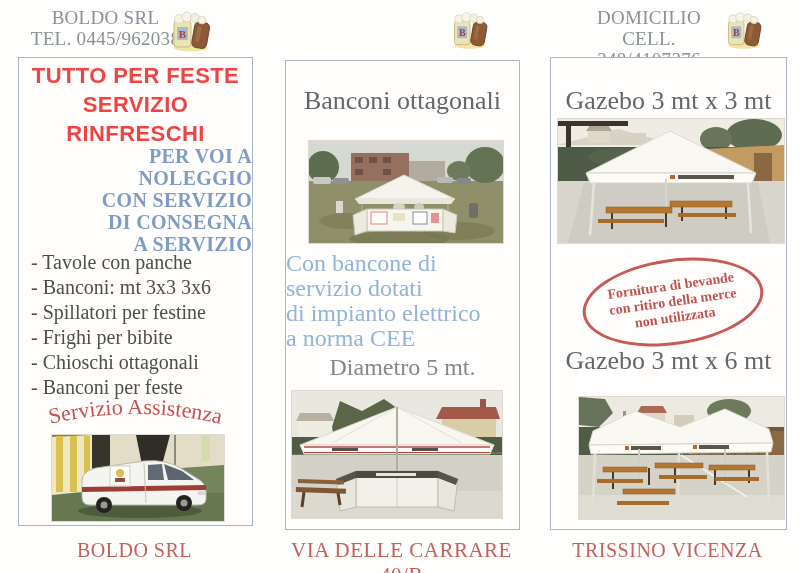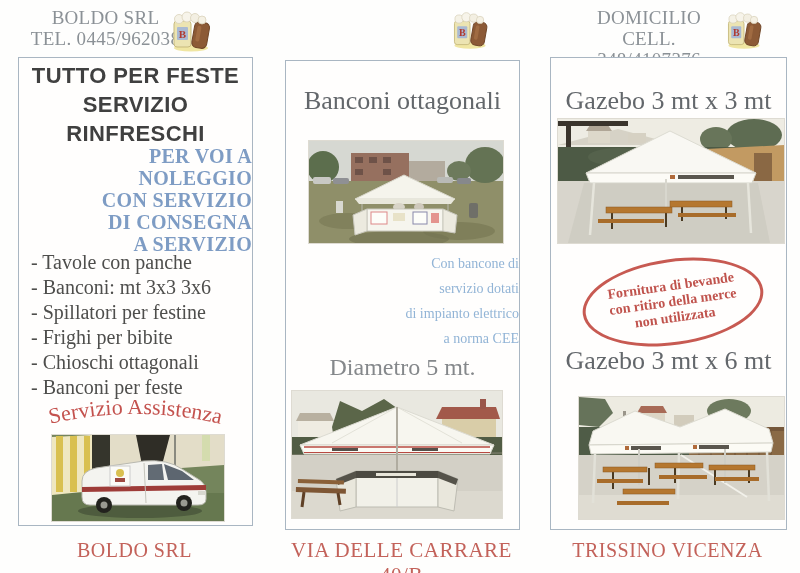--- a/index.html
+++ b/index.html
@@ -3,27 +3,27 @@
 <meta charset="utf-8">
 <style>
   html,body{margin:0;padding:0;background:#ffffff;}
   .page{position:relative;width:800px;height:573px;background:#fefefd;
         font-family:"Liberation Serif",serif;overflow:hidden;}
   .hdr{position:absolute;color:#8b9196;font-size:19px;line-height:21px;
        text-align:center;letter-spacing:.3px;}
   .logo{position:absolute;}
   .box{position:absolute;border:1px solid #a9b6c2;background:#fffefd;}
   .cline{position:absolute;left:0;right:0;}
-  .red-title{font-family:"Liberation Sans",sans-serif;font-weight:bold;color:#404040;
+  .red-title{font-family:"Liberation Sans",sans-serif;font-weight:bold;color:#ef4444;
              font-size:22px;line-height:29px;text-align:center;letter-spacing:.4px;}
   .blue-sub{color:#7e9cc4;font-weight:bold;font-size:20px;line-height:22px;
             text-align:right;letter-spacing:.3px;}
   .list{position:absolute;left:12px;top:192px;color:#4e4e4c;font-size:20px;line-height:25px;}
   .panel-title{color:#63676b;font-size:26px;text-align:center;}
-  .blue-body{color:#92b4d6;font-size:14px;line-height:25px;text-align:right;}
+  .blue-body{color:#92b4d6;font-size:24px;line-height:25px;text-align:left;}
   .size-note{color:#85888b;font-size:24px;text-align:center;}
   .footer{position:absolute;color:#c3625a;font-size:20px;text-align:center;letter-spacing:.5px;}
   .stamp{position:absolute;left:31px;top:201px;width:176px;height:80px;
          border:3px solid #c75a52;border-radius:50%;transform:rotate(-8deg);
          display:flex;flex-direction:column;justify-content:center;
          color:#c0534d;font-weight:bold;font-size:14px;line-height:16px;text-align:center;}
   .photo{position:absolute;outline:1px solid #dedbd2;}
 </style>
 </head>
 <body>

